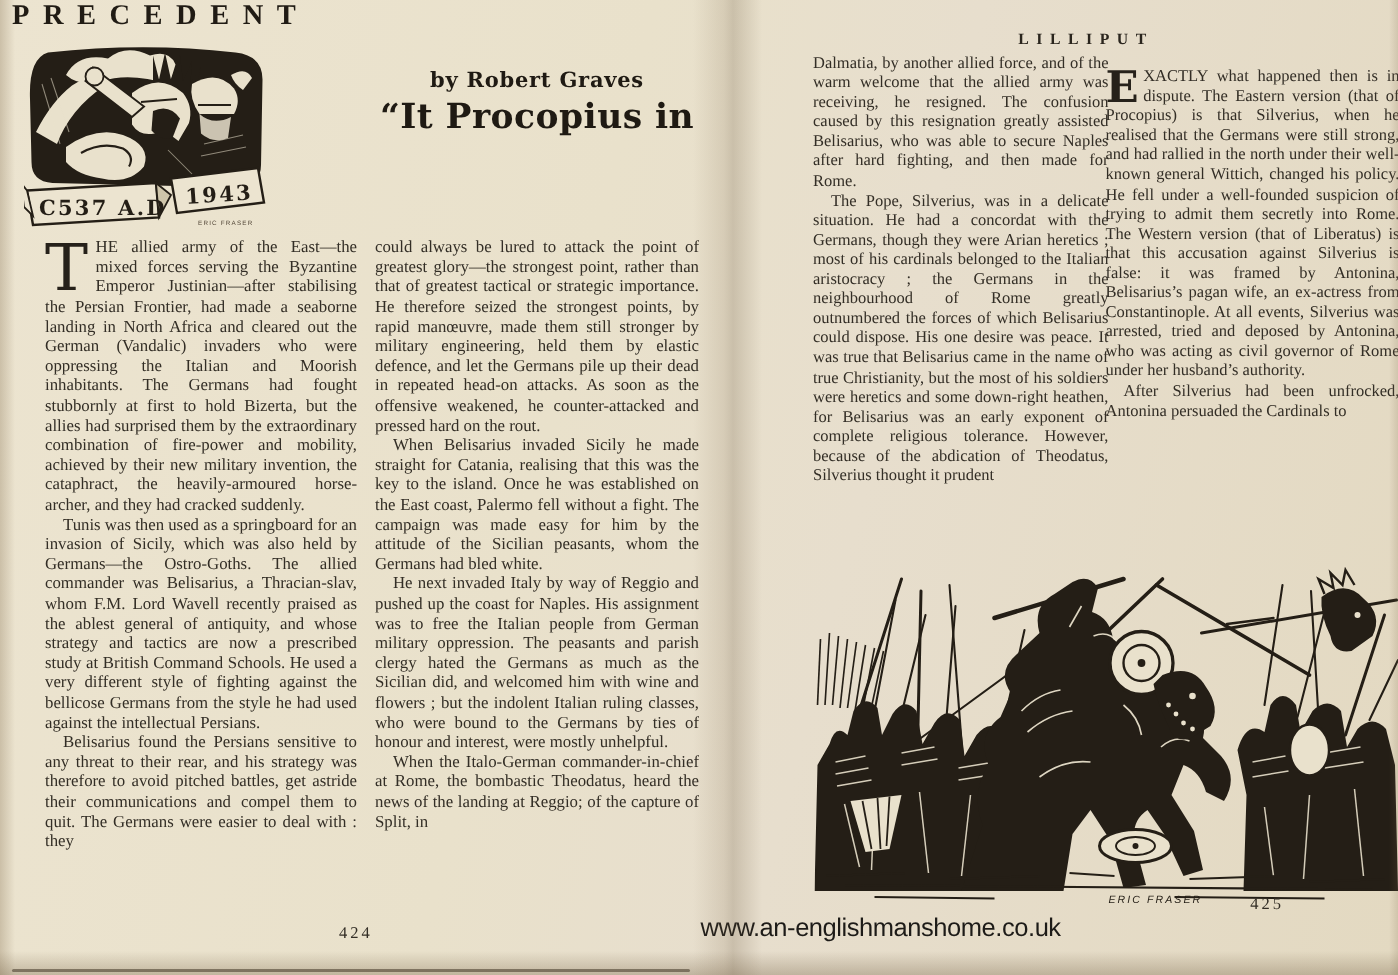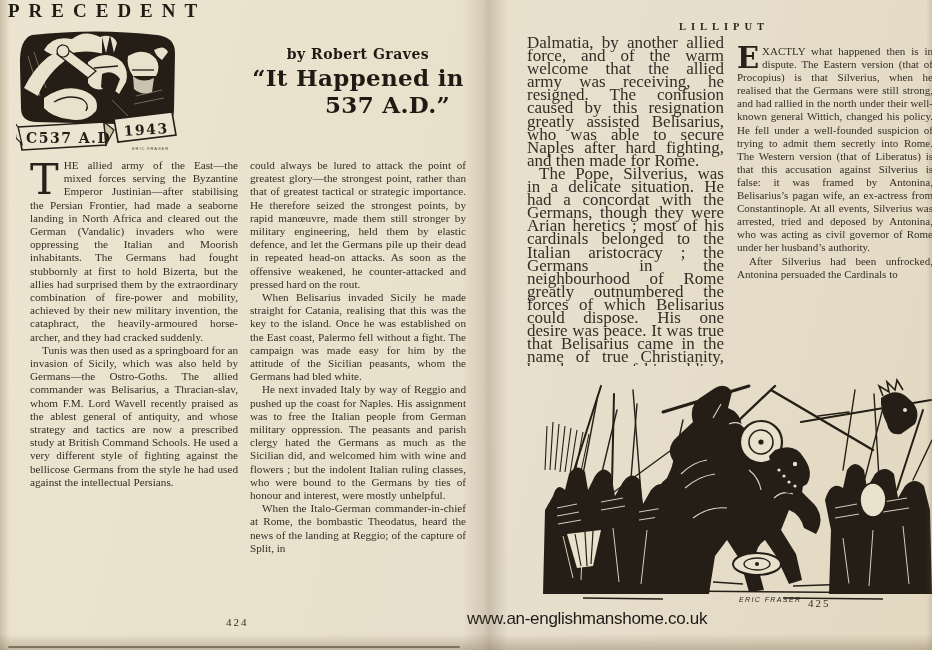--- a/index.html
+++ b/index.html
@@ -16,35 +16,35 @@
   .runhead-right{position:absolute;left:644px;top:21px;width:160px;text-align:center;font-size:10.5px;font-weight:700;letter-spacing:5px;color:#2a251d;}
 
   .vignette{position:absolute;left:16px;top:26px;}
   .battle{position:absolute;left:543px;top:378px;}
 
   .col{position:absolute;font-size:11.2px;line-height:13.2px;text-align:justify;overflow:hidden;}
   .col p{margin:0;}
   .col p.ind{text-indent:12px;}
   .col1{left:30px;top:159px;width:208px;max-height:474px;}
   .col2{left:250px;top:159px;width:216px;max-height:474px;}
-  .col3{left:527px;top:36px;width:197px;max-height:330px;font-size:17px;line-height:13.1px;}
+  .col3{left:542px;top:36px;width:197px;max-height:330px;font-size:11px;line-height:13.1px;}
   .col4{left:737px;top:36px;width:196px;max-height:352px;font-size:11px;line-height:13.1px;}
 
   .col2head{position:absolute;left:250px;top:46px;width:216px;text-align:center;color:#1f1a13;}
   .byline{font-family:"DejaVu Serif",serif;font-size:14px;font-weight:800;letter-spacing:.5px;margin-bottom:2px;}
   .title{font-family:"DejaVu Serif",serif;font-size:23px;line-height:27px;font-weight:800;letter-spacing:.3px;}
   .title .l2{display:block;text-align:right;padding-right:16px;}
 
   .dropcap3{float:left;font-family:"DejaVu Serif",serif;font-size:43px;line-height:36px;padding:2px 5px 0 0;font-weight:500;color:#26211a;}
   .dropcap2{float:left;font-family:"DejaVu Serif",serif;font-size:29px;line-height:24px;padding:1px 3px 0 0;font-weight:600;color:#26211a;}
   .section-gap{margin-top:9px !important;}
 
   .pagenum{position:absolute;font-size:11px;letter-spacing:2px;color:#332e26;}
   .pn-left{left:226px;top:616px;width:52px;text-align:left;}
-  .pn-right{left:808px;top:597px;width:48px;text-align:left;}
+  .pn-right{left:808px;top:597px;width:48px;text-align:right;}
 
   .watermark{position:absolute;left:467px;top:609px;font-family:"Liberation Sans",sans-serif;
              font-size:17px;letter-spacing:-0.3px;color:#1d1b18;}
 </style>
 </head>
 <body>
 
 <div class="scan">
 
   <div>
@@ -87,28 +87,28 @@
       <path d="M98,93 L156,86 L160,109 L102,116 Z" fill="#ece4d0" stroke="#241e16" stroke-width="1.6"></path>
       <path d="M2,101 L-2,96 L0,112 L6,118 Z" fill="#ece4d0" stroke="#241e16" stroke-width="1.2"></path>
       <text x="10" y="117" font-family="DejaVu Serif, serif" font-size="14" font-weight="bold" fill="#241e16" letter-spacing="1.5">C537 A.D</text>
       <text x="108" y="110" font-family="DejaVu Serif, serif" font-size="14" font-weight="bold" fill="#241e16" letter-spacing="1.5" transform="rotate(-4 108 110)">1943</text>
       <text x="116" y="124" font-family="Liberation Sans, sans-serif" font-size="4.2" letter-spacing=".8" fill="#55493a">ERIC FRASER</text>
     </svg>
 
     <div class="col2head">
       <div class="byline">by Robert Graves</div>
       <div class="title">
-        <span class="l1">“It Happened in</span>
-        <span class="l2">537 A.D.”</span>
+        <span class="l1">“It Procopius in</span>
       </div>
     </div>
 
     <div class="col col1">
       <p><span class="dropcap3">T</span><span>HE allied army of the East—the mixed forces serving the Byzantine Emperor Justinian—after stabilising the Persian Frontier, had made a seaborne landing in North Africa and cleared out the German (Vandalic) invaders who were oppressing the Italian and Moorish inhabitants. The Germans had fought stubbornly at first to hold Bizerta, but the allies had surprised them by the extraordinary combination of fire-power and mobility, achieved by their new military invention, the cataphract, the heavily-armoured horse-archer, and they had cracked suddenly.</span></p>
       <p class="ind">Tunis was then used as a springboard for an invasion of Sicily, which was also held by Germans—the Ostro-Goths. The allied commander was Belisarius, a Thracian-slav, whom F.M. Lord Wavell recently praised as the ablest general of antiquity, and whose strategy and tactics are now a prescribed study at British Command Schools. He used a very different style of fighting against the bellicose Germans from the style he had used against the intellectual Persians.</p>
+      <p class="ind">Belisarius found the Persians sensitive to any threat to their rear, and his strategy was therefore to avoid pitched battles, get astride their communications and compel them to quit. The Germans were easier to deal with : they</p>
     </div>
 
     <div class="col col2">
       <p>could always be lured to attack the point of greatest glory—the strongest point, rather than that of greatest tactical or strategic importance. He therefore seized the strongest points, by rapid manœuvre, made them still stronger by military engineering, held them by elastic defence, and let the Germans pile up their dead in repeated head-on attacks. As soon as the offensive weakened, he counter-attacked and pressed hard on the rout.</p>
       <p class="ind">When Belisarius invaded Sicily he made straight for Catania, realising that this was the key to the island. Once he was established on the East coast, Palermo fell without a fight. The campaign was made easy for him by the attitude of the Sicilian peasants, whom the Germans had bled white.</p>
       <p class="ind">He next invaded Italy by way of Reggio and pushed up the coast for Naples. His assignment was to free the Italian people from German military oppression. The peasants and parish clergy hated the Germans as much as the Sicilian did, and welcomed him with wine and flowers ; but the indolent Italian ruling classes, who were bound to the Germans by ties of honour and interest, were mostly unhelpful.</p>
       <p class="ind">When the Italo-German commander-in-chief at Rome, the bombastic Theodatus, heard the news of the landing at Reggio; of the capture of Split, in</p>
     </div>
 
     <div class="pagenum pn-left">424</div>

